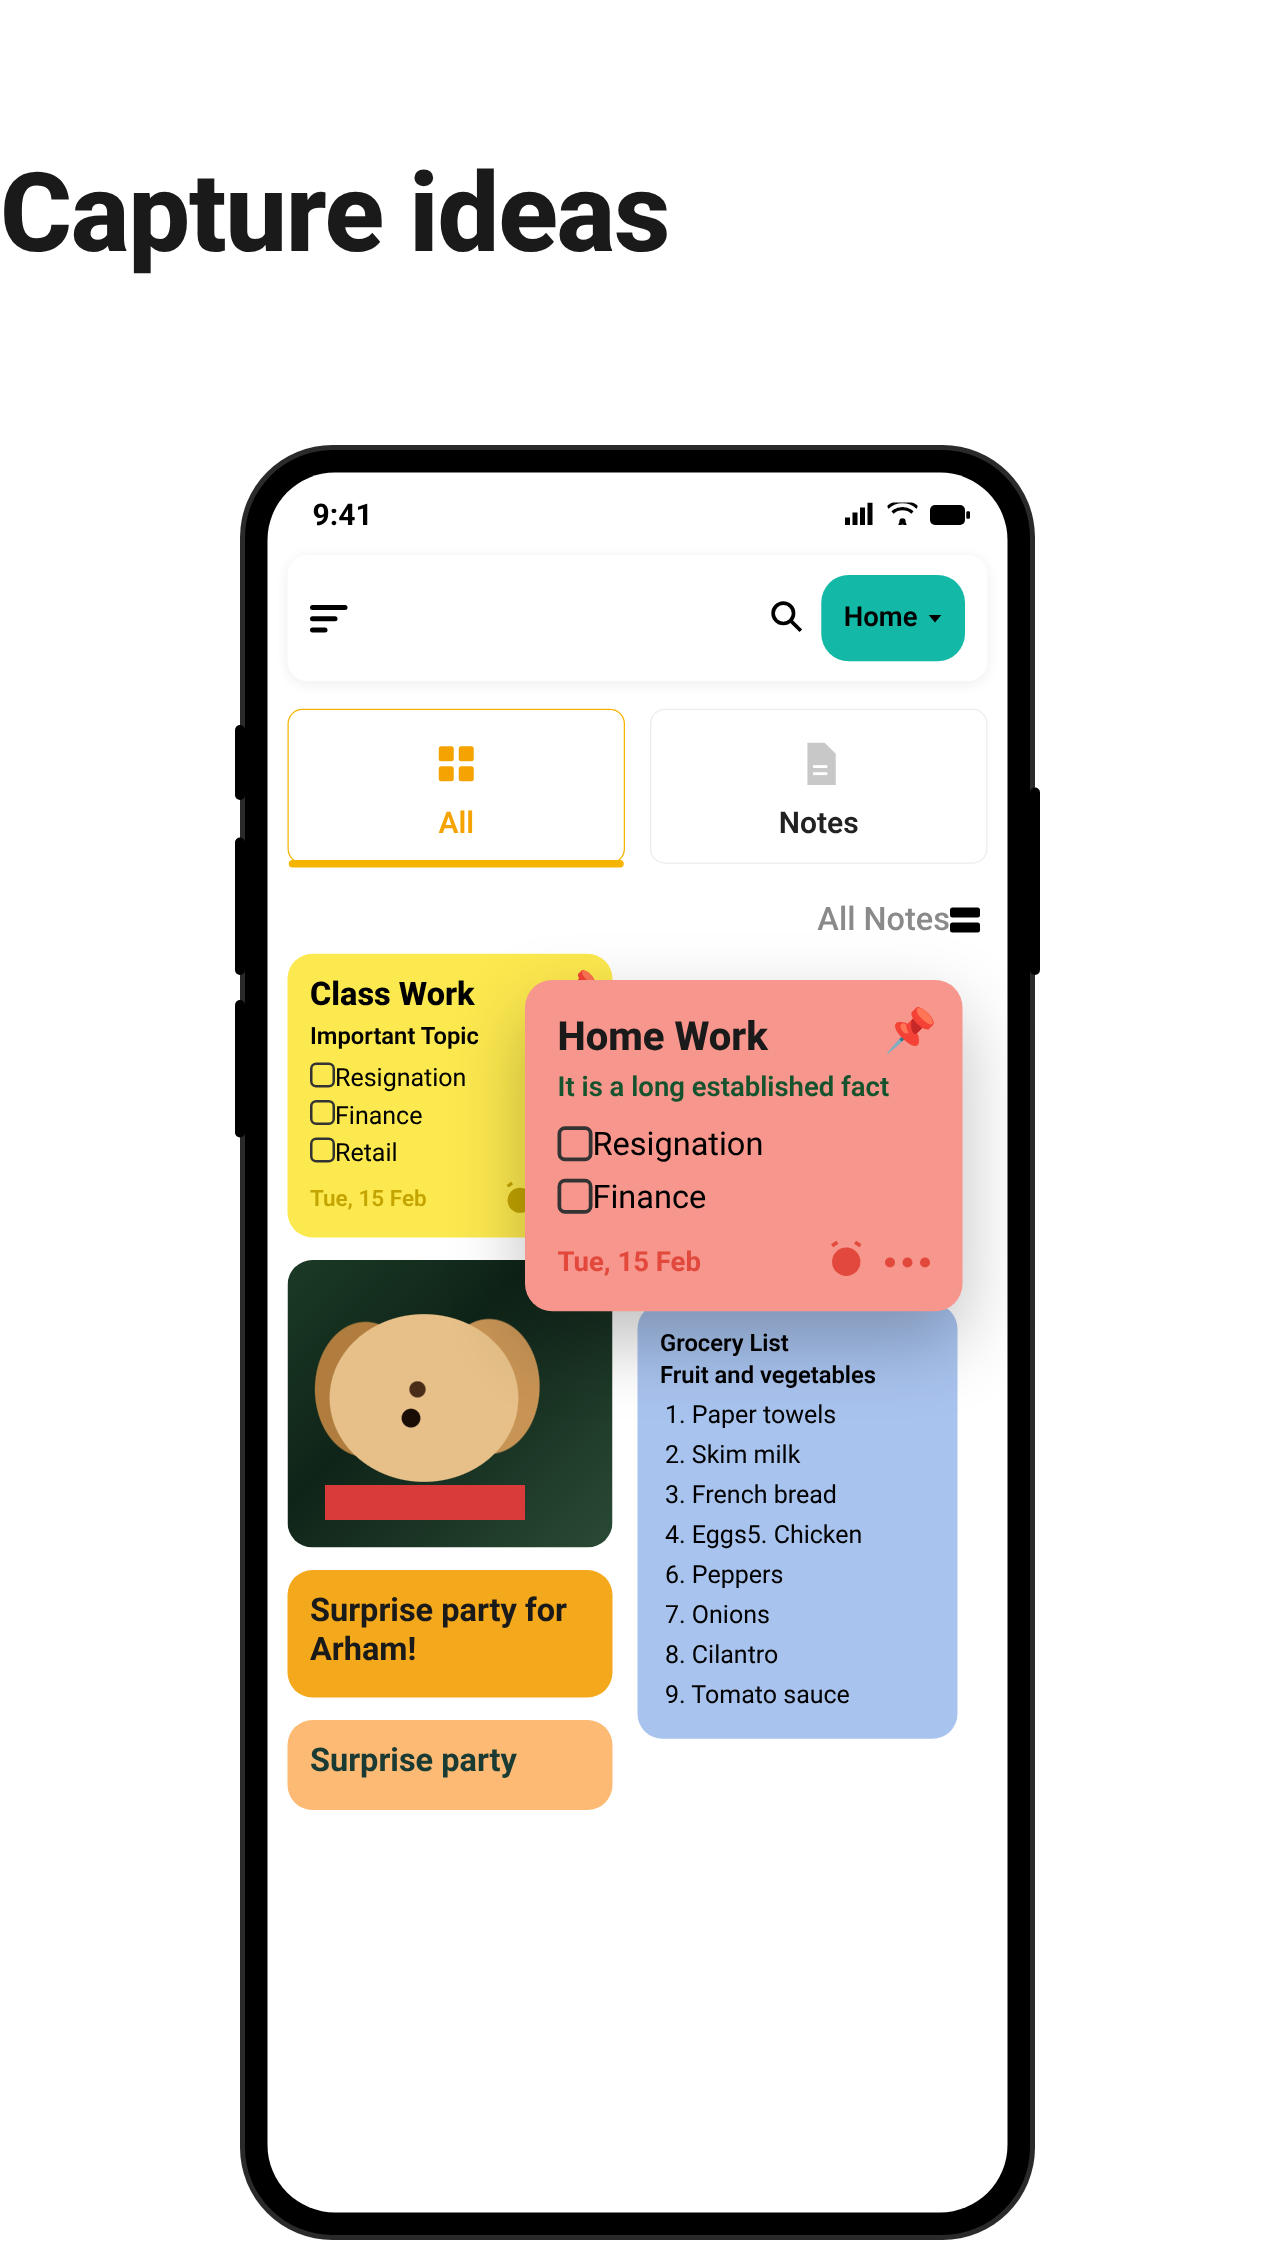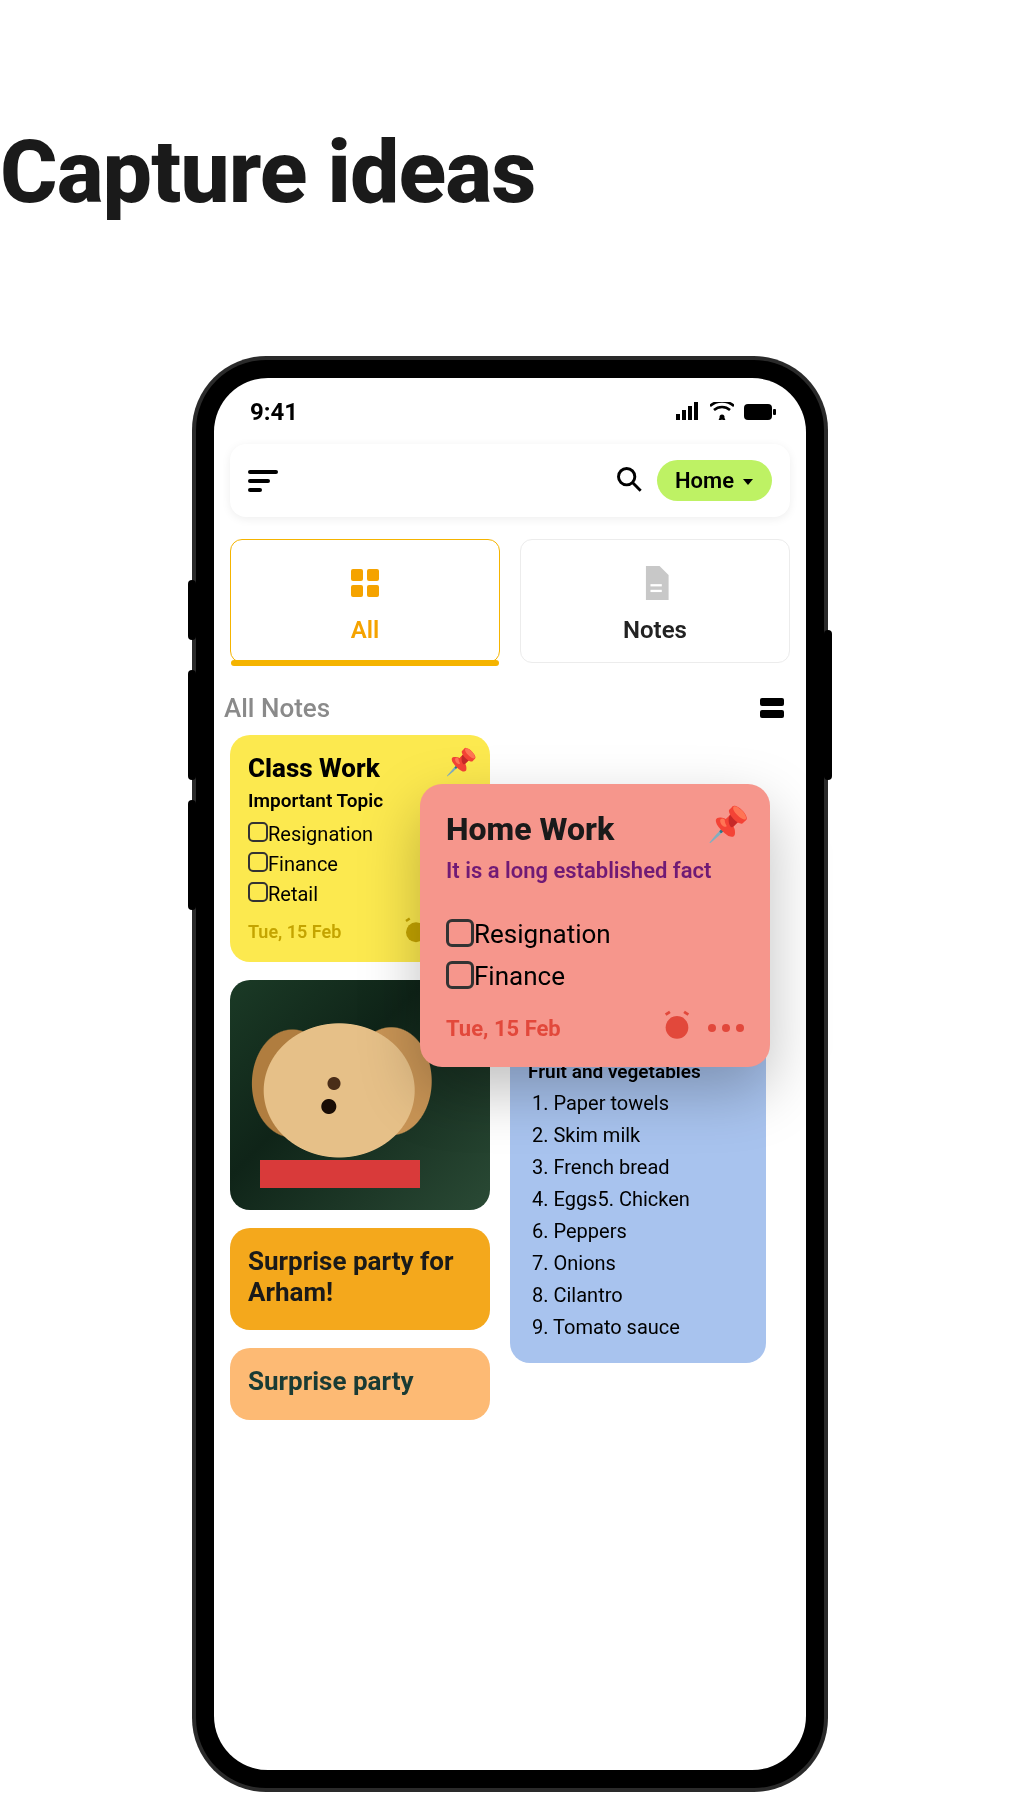--- a/index.html
+++ b/index.html
@@ -75,23 +75,23 @@
     height: 4px;
     background: #000;
     border-radius: 2px;
   }
   .menu-icon span:nth-child(1){ width: 30px; }
   .menu-icon span:nth-child(2){ width: 22px; }
   .menu-icon span:nth-child(3){ width: 14px; }
   .topbar .spacer { flex: 1; }
   .search-icon svg { width: 28px; height: 28px; }
   .home-pill {
-    background: #bef264;
+    background: #14b8a6;
     border-radius: 22px;
-    padding: 8px 18px;
+    padding: 22px 18px;
     display: flex;
     align-items: center;
     gap: 8px;
     font-size: 22px;
     font-weight: 600;
   }
   .home-pill svg { width: 12px; height: 12px; }
   .cats {
     display: flex;
     gap: 20px;
@@ -115,21 +115,21 @@
     border-radius: 3px;
   }
   .cat .ic { height: 38px; display:flex; justify-content:center; align-items:center; margin-bottom: 14px; }
   .cat .lbl { font-size: 24px; font-weight: 600; color: #222; }
   .cat.active .lbl { color: #f5a300; }
   .grid-ic { display:grid; grid-template-columns:1fr 1fr; gap:4px; width:28px; }
   .grid-ic span{ width:12px; height:12px; background:#f5a300; border-radius:2px; }
   .section-row {
     padding: 30px 22px 12px 10px;
     display: flex;
-    justify-content: space-between;
+    justify-content: flex-end;
     align-items: center;
   }
   .section-title { font-size: 26px; color: #8a8a8a; font-weight: 500; }
   .layout-icon { display:flex; flex-direction:column; gap:4px; }
   .layout-icon span { width: 24px; height: 8px; background:#000; border-radius:2px; }
   .grid-area { position: relative; padding: 8px 16px; }
   .col { width: 260px; }
   .col.left { position:absolute; left:16px; top:0; }
   .col.right { position:absolute; left:296px; top:0; width: 256px; }
   .card {
@@ -164,21 +164,21 @@
     position: absolute;
     top: 784px;
     left: 420px;
     width: 350px;
     background: #f6968c;
     border-radius: 22px;
     padding: 26px 26px 20px 26px;
     box-shadow: 0 24px 60px rgba(0,0,0,0.25);
   }
   .float-card h3 { font-size:32px; font-weight:800; color:#1a1a1a; margin-bottom:10px; }
-  .float-card .sub2 { font-size:22px; font-weight:600; color:#701a75; margin-bottom:36px; }
+  .float-card .sub2 { font-size:22px; font-weight:600; color:#14532d; margin-bottom:18px; }
   .float-card .chk-row { font-size:26px; margin:12px 0; }
   .float-card .chk-row .box { width:28px; height:28px; border:3px solid #333; border-radius:6px; }
   .float-card .pin2 { position:absolute; top:20px; right:20px; font-size:34px; }
   .float-card .ffoot { display:flex; align-items:center; gap:14px; margin-top:18px; }
   .float-card .ffoot .fdate { color:#e2483b; font-size:22px; font-weight:700; flex:1; }
   .float-card .fdots { display:flex; gap:6px; }
   .float-card .fdots span { width:8px; height:8px; border-radius:50%; background:#e2483b; }
   
   .dog {
     width:100%; height:100%;

